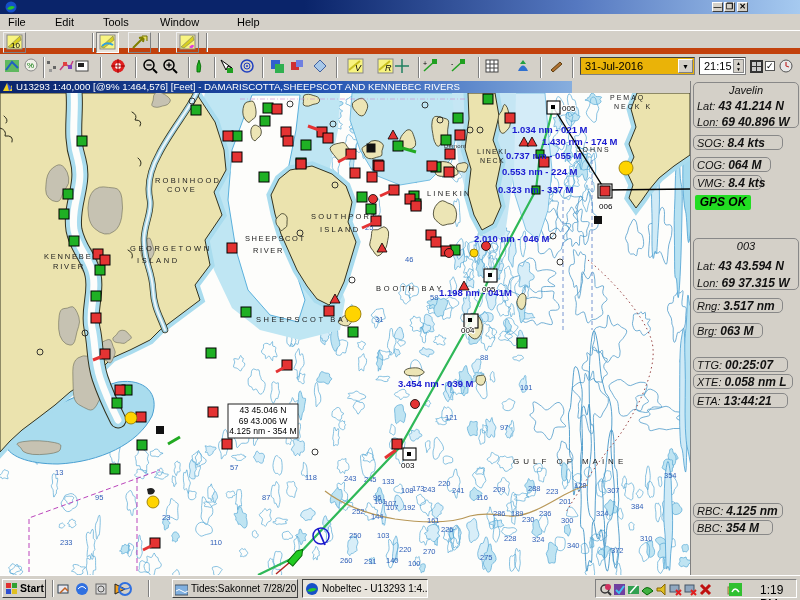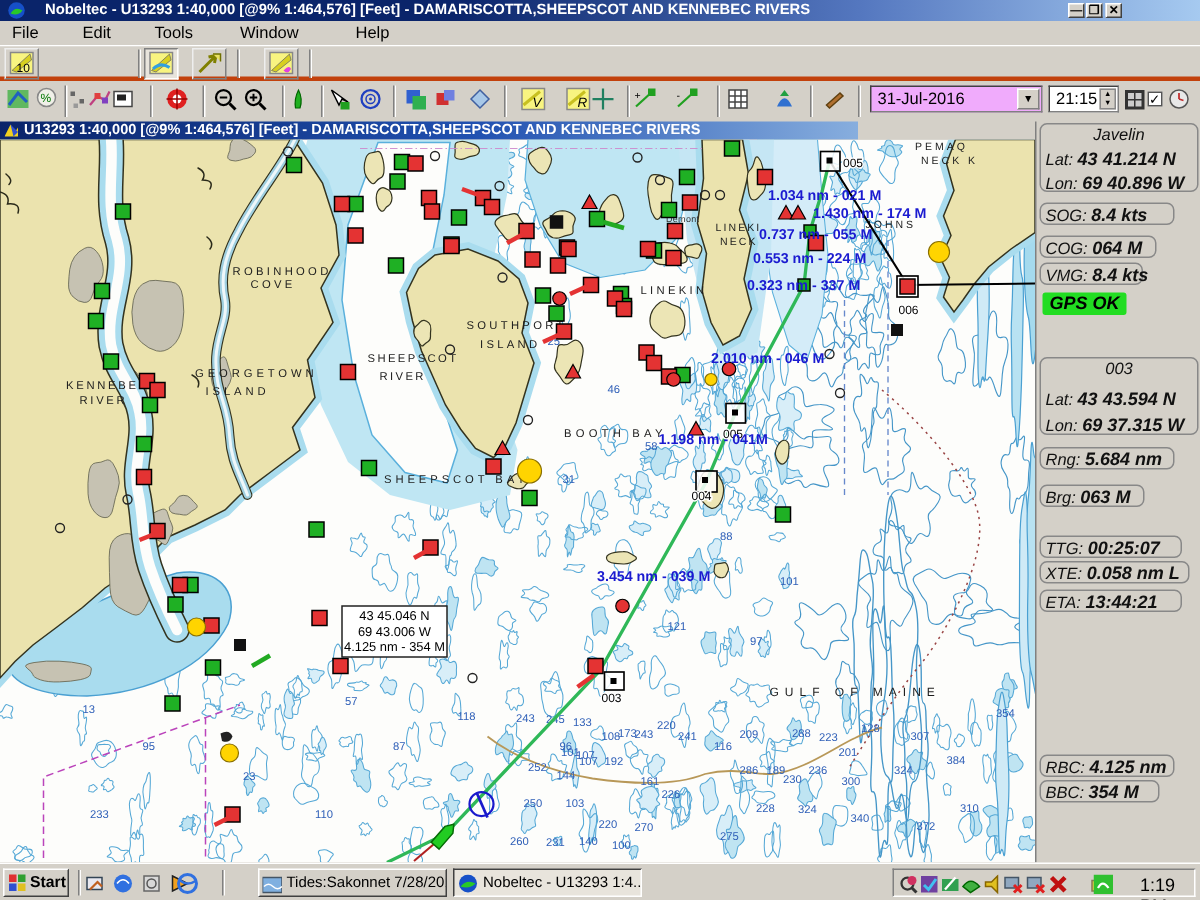--- a/index.html
+++ b/index.html
@@ -8,53 +8,52 @@
 .titlebar .txt { position:absolute; left:30px; top:0; white-space:nowrap; letter-spacing:0px; }
 .winbtn { position:absolute; top:2px; width:11px; height:10px; background:#d4d0c8;
   border-top:1px solid #fff; border-left:1px solid #fff; border-right:1px solid #404040; border-bottom:1px solid #404040;
   color:#000; font-size:8px; line-height:8px; text-align:center; font-weight:bold; }
 .menubar { position:absolute; left:0; top:14px; width:800px; height:17px; background:#d4d0c8; font-size:11px; color:#000; border-bottom:1px solid #ffffff; }
 .menubar span { position:absolute; top:2px; }
 .tb { position:absolute; left:0; width:800px; background:#d4d0c8; }
 .btn { position:absolute; border-top:1px solid #eee; border-left:1px solid #eee; border-right:1px solid #808080; border-bottom:1px solid #808080; }
 .sep { position:absolute; width:2px; border-left:1px solid #808080; border-right:1px solid #fff; }
 .innerbar { position:absolute; left:0; top:81px; width:572px; height:12px;
-  background:linear-gradient(90deg,#0a246a,#2050b0 55%,#87aede); color:#fff; font-weight:bold; font-size:9.7px; line-height:12px; }
+  background:linear-gradient(90deg,#0a246a,#2050b0 55%,#87aede); color:#fff; font-weight:normal; font-size:9.7px; line-height:12px; }
 .sidebar { position:absolute; left:690px; top:81px; width:110px; height:494px; background:#d4d0c8; border-left:1px solid #808080; font-size:11px;font-style:italic; }
 .grp { position:absolute; left:2px; border:1px solid #888; border-radius:5px; }
 .grp .ttl { position:absolute; width:100%; text-align:center; top:1px; font-size:11px; color:#111; }
 .row { position:absolute; left:3px; white-space:nowrap; font-size:11px; color:#111; }
 .row b { font-size:12px; }
 .taskbar { position:absolute; left:0; top:575px; width:800px; height:25px; background:#d4d0c8; border-top:1px solid #fff; }
 .tbtn { position:absolute; top:3px; height:19px; background:#d4d0c8;
   border-top:1px solid #fff; border-left:1px solid #fff; border-right:1px solid #404040; border-bottom:1px solid #404040;
   font-size:10.5px; line-height:17px; white-space:nowrap; overflow:hidden;text-decoration:underline; }
 </style></head>
 <body>
 
 <div class="titlebar">
   <svg style="position:absolute;left:5px;top:1px" width="12" height="12">
       <circle cx="6" cy="6" r="5.5" fill="#1650c8"></circle>
       <path d="M2,8 Q5,3 10,6 Q7,10 2,8Z" fill="#28c828"></path>
     </svg>
-  <span class="txt">Nobeltec - U13293 1:40,000 [@9% 1:464,576] [Feet] - DAMARISCOTTA,SHEEPSCOT AND KENNEBEC RIVERS</span>
   <div class="winbtn" style="left:712px">—</div>
   <div class="winbtn" style="left:724px">❐</div>
   <div class="winbtn" style="left:737px">✕</div>
 </div>
 
 <div class="menubar">
   <span style="left:8px">File</span>
     <span style="left:55px">Edit</span>
   <span style="left:103px">Tools</span>
     <span style="left:160px">Window</span>
   <span style="left:237px">Help</span>
 </div>
 
-<div class="tb" style="top:31px;height:23px;border-bottom:3px solid #c2410c">
+<div class="tb" style="top:31px;height:23px;border-bottom:6px solid #c2410c">
   <div class="btn" style="left:3px;top:1px;width:23px;height:21px;">
 <svg width="21" height="19" style="position:absolute;left:0;top:0">
 <rect x="3" y="2" width="15" height="14" fill="#f8f480" stroke="#888"></rect>
 <path d="M4,14 L16,3 L17,7 L7,15 Z" fill="#d8d020" stroke="#666" stroke-width="0.5"></path>
 <text x="7" y="15" font-size="8" fill="#000">10</text>
       </svg>
     </div>
     <div class="btn" style="left:96px;top:1px;width:23px;height:21px;border-top:1px solid #808080;border-left:1px solid #808080;border-right:1px solid #fff;border-bottom:1px solid #fff;background:#e8e4dc;">
 <svg width="21" height="19" style="position:absolute;left:0;top:0">
 <rect x="3" y="2" width="15" height="14" fill="#f8f480" stroke="#888"></rect>
@@ -179,21 +178,21 @@
     <div class="sep" style="left:100px;top:3px;height:21px"></div>
     <div class="sep" style="left:135px;top:3px;height:21px"></div>
     <div class="sep" style="left:188px;top:3px;height:21px"></div>
     <div class="sep" style="left:214px;top:3px;height:21px"></div>
     <div class="sep" style="left:262px;top:3px;height:21px"></div>
     <div class="sep" style="left:336px;top:3px;height:21px"></div>
     <div class="sep" style="left:418px;top:3px;height:21px"></div>
     <div class="sep" style="left:478px;top:3px;height:21px"></div>
     <div class="sep" style="left:540px;top:3px;height:21px"></div>
     <div class="sep" style="left:572px;top:3px;height:21px"></div>
-<div style="position:absolute;left:580px;top:3px;width:115px;height:18px;background:#f0abfc;border:1px solid #808080;border-top-color:#404040;border-left-color:#404040;font-size:11px;line-height:16px">
+<div style="position:absolute;left:580px;top:3px;width:115px;height:18px;background:#eab308;border:1px solid #808080;border-top-color:#404040;border-left-color:#404040;font-size:11px;line-height:16px">
 <span style="position:absolute;left:4px">31-Jul-2016</span>
 <div style="position:absolute;right:1px;top:1px;width:15px;height:14px;background:#d4d0c8;border:1px solid #808080;border-top-color:#fff;border-left-color:#fff;font-size:7px;text-align:center;line-height:14px">▼</div>
 </div>
 <div style="position:absolute;left:699px;top:3px;width:47px;height:18px;background:#fff;border:1px solid #808080;border-top-color:#404040;border-left-color:#404040;font-size:11px;line-height:16px">
 <span style="position:absolute;left:4px">21:15</span>
 <div style="position:absolute;right:1px;top:1px;width:11px;height:14px;background:#d4d0c8;border:1px solid #888;font-size:5px;text-align:center;line-height:6px">▲<br>▼</div>
 </div>
 <svg width="15" height="15" style="position:absolute;left:749px;top:5px">
       <rect x="1" y="1" width="13" height="13" fill="#333"></rect>
       <rect x="3" y="3" width="4" height="4" fill="#ccc"></rect>
@@ -981,21 +980,21 @@
   <div class="grp" style="top:94px;width:69px;height:15px">
       <div class="row" style="top:0px">VMG: <b>8.4 kts</b></div>
     </div>
   <div style="position:absolute;left:4px;top:114px;width:56px;height:15px;background:#22dd22;border-radius:2px;font-weight:bold;font-size:12px;text-align:center;line-height:15px">GPS OK</div>
   <div class="grp" style="top:157px;width:106px;height:52px">
     <div class="ttl">003</div>
     <div class="row" style="top:20px">Lat: <b>43 43.594 N</b></div>
     <div class="row" style="top:37px">Lon: <b>69 37.315 W</b></div>
   </div>
   <div class="grp" style="top:217px;width:90px;height:15px">
-      <div class="row" style="top:0px">Rng: <b>5.684 nm</b></div>
+      <div class="row" style="top:0px">Rng: <b>3.517 nm</b></div>
     </div>
   <div class="grp" style="top:242px;width:70px;height:15px">
       <div class="row" style="top:0px">Brg: <b>063 M</b></div>
     </div>
   <div class="grp" style="top:276px;width:95px;height:15px">
       <div class="row" style="top:0px">TTG: <b>00:25:07</b></div>
     </div>
   <div class="grp" style="top:293px;width:100px;height:15px">
       <div class="row" style="top:0px">XTE: <b>0.058 nm L</b></div>
     </div>

